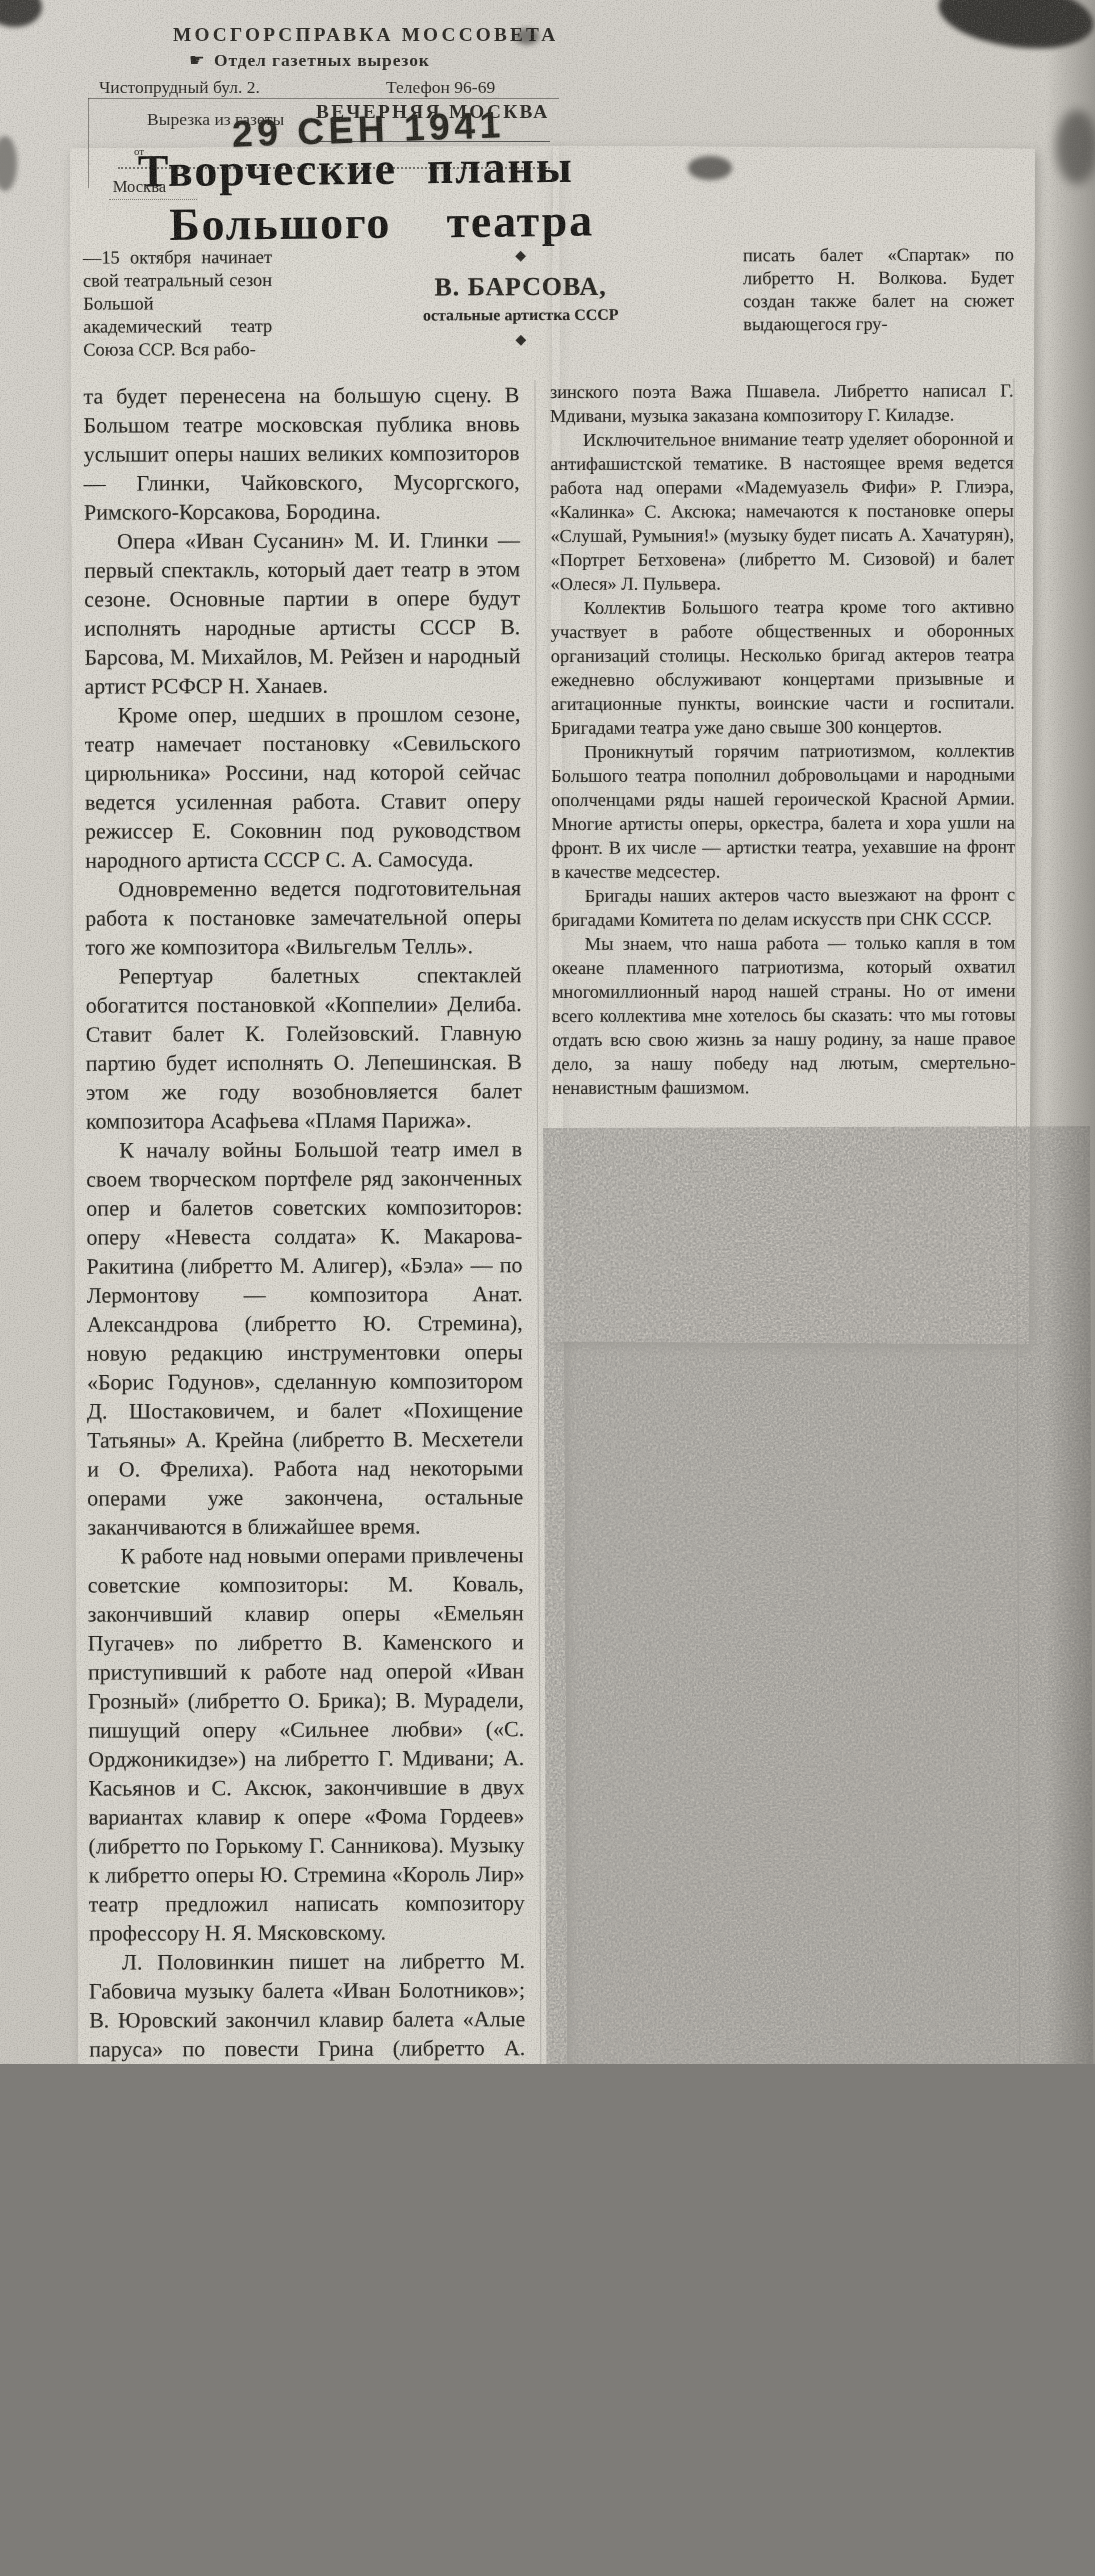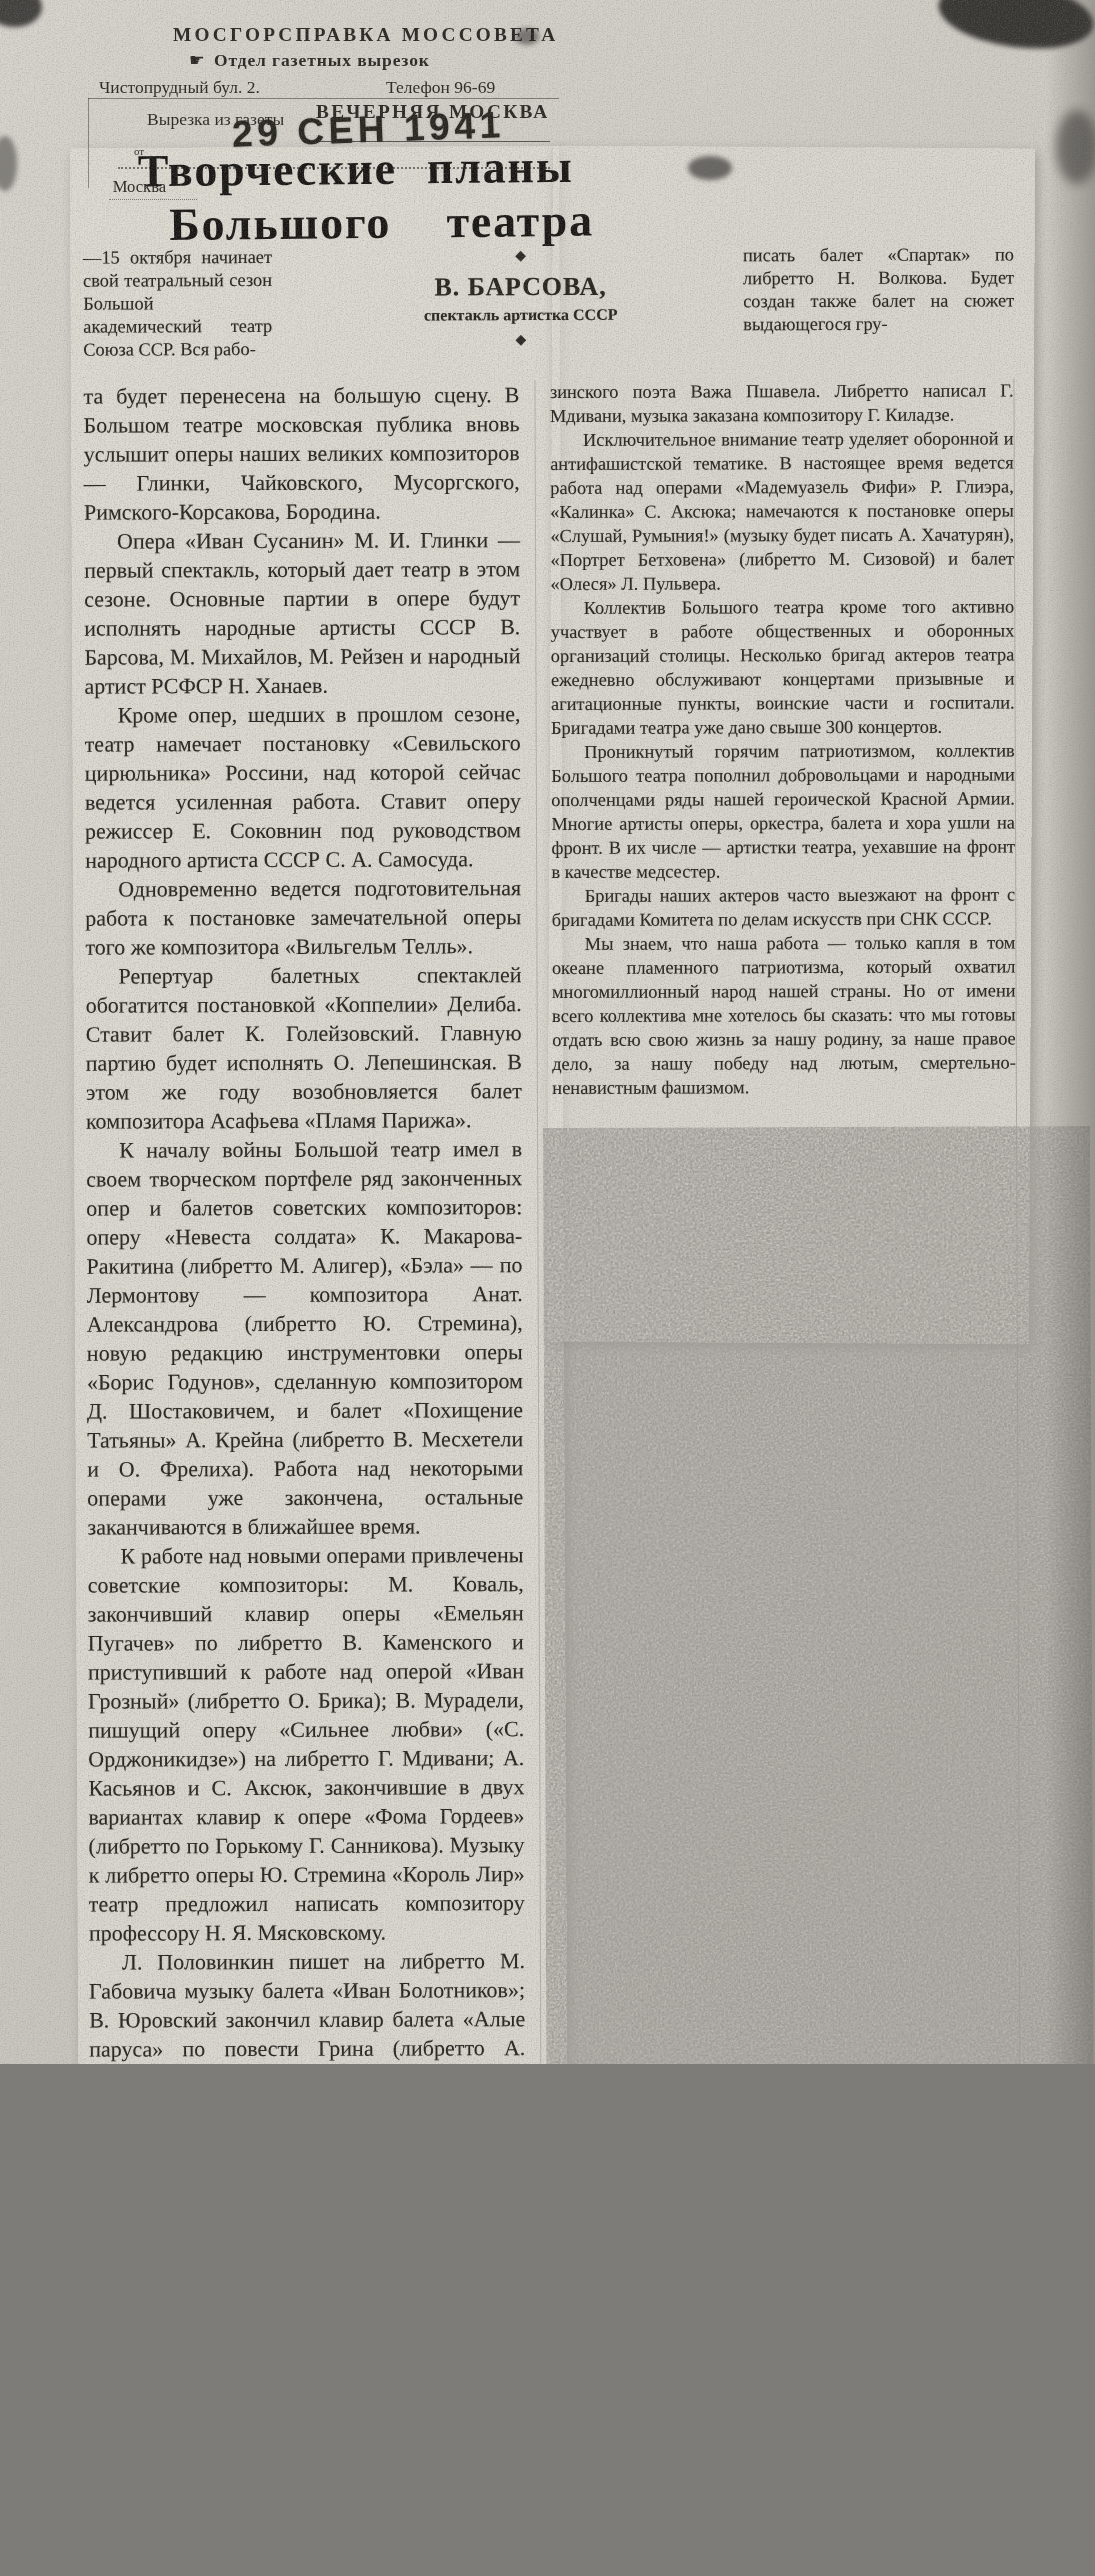--- a/index.html
+++ b/index.html
@@ -113,21 +113,21 @@
     <div class="hl1">Творческие планы</div>
     <div class="hl2">Большого театра</div>
   </div>
 
   <div class="content">
     <div class="top-row">
       <div class="lead-left">—15 октября начинает свой театральный сезон Большой академический театр Союза ССР. Вся рабо-</div>
       <div class="byline-box">
         <div class="orn">◆</div>
         <div class="byline-name">В. БАРСОВА,</div>
-        <div class="byline-title">спектакль артистка СССР</div>
+        <div class="byline-title">остальные артистка СССР</div>
         <div class="orn">◆</div>
       </div>
       <div class="lead-right">писать балет «Спартак» по либретто Н. Волкова. Будет создан также балет на сюжет выдающегося гру-</div>
     </div>
 
     <div class="cols">
       <div class="col-left">
         <p>та будет перенесена на большую сцену. В Большом театре московская публика вновь услышит оперы наших великих композиторов — Глинки, Чайковского, Мусоргского, Римского-Корсакова, Бородина.</p>
         <p class="ind">Опера «Иван Сусанин» М. И. Глинки — первый спектакль, который дает театр в этом сезоне. Основные партии в опере будут исполнять народные артисты СССР В. Барсова, М. Михайлов, М. Рейзен и народный артист РСФСР Н. Ханаев.</p>
         <p class="ind">Кроме опер, шедших в прошлом сезоне, театр намечает постановку «Севильского цирюльника» Россини, над которой сейчас ведется усиленная работа. Ставит оперу режиссер Е. Соковнин под руководством народного артиста СССР С. А. Самосуда.</p>

